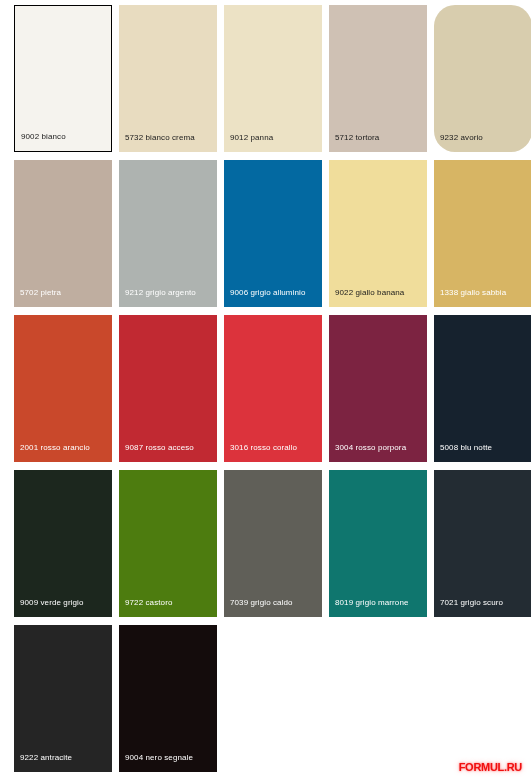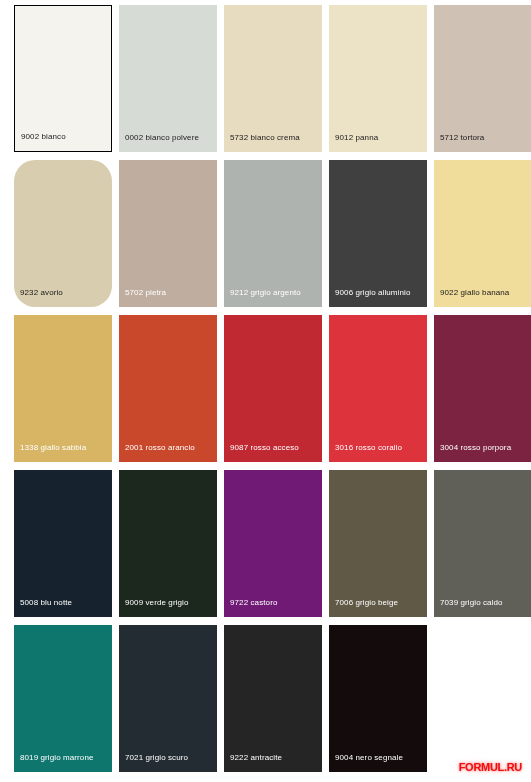--- a/index.html
+++ b/index.html
@@ -71,42 +71,39 @@
   }
 </style>
 </head>
 <body>
 
 <div id="palette-root">
   <div class="swatch-grid">
       <div class="swatch bordered" style="background: rgb(245, 243, 238);">
         <span class="swatch-label dark-text">9002 bianco</span>
       </div>
-      <div class="swatch" style="background: rgb(214, 219, 214);">
-        <span class="swatch-label dark-text">0002 bianco polvere</span>
-      </div>
       <div class="swatch" style="background: rgb(232, 220, 192);">
         <span class="swatch-label dark-text">5732 bianco crema</span>
       </div>
       <div class="swatch" style="background: rgb(236, 226, 197);">
         <span class="swatch-label dark-text">9012 panna</span>
       </div>
       <div class="swatch" style="background: rgb(207, 193, 180);">
         <span class="swatch-label dark-text">5712 tortora</span>
       </div>
       <div class="swatch" style="background: rgb(216, 205, 174); border-radius: 21px;">
         <span class="swatch-label dark-text">9232 avorio</span>
       </div>
       <div class="swatch" style="background: rgb(191, 174, 160);">
         <span class="swatch-label light-text">5702 pietra</span>
       </div>
       <div class="swatch" style="background: rgb(174, 179, 176);">
         <span class="swatch-label light-text">9212 grigio argento</span>
       </div>
-      <div class="swatch" style="background: #404040;">
+      <div class="swatch" style="background: #0369a1;">
         <span class="swatch-label light-text">9006 grigio alluminio</span>
       </div>
       <div class="swatch" style="background: rgb(240, 221, 155);">
         <span class="swatch-label dark-text">9022 giallo banana</span>
       </div>
       <div class="swatch" style="background: rgb(215, 181, 100);">
         <span class="swatch-label light-text">1338 giallo sabbia</span>
       </div>
       <div class="swatch" style="background: rgb(201, 72, 43);">
         <span class="swatch-label light-text">2001 rosso arancio</span>
@@ -119,25 +116,22 @@
       </div>
       <div class="swatch" style="background: rgb(124, 35, 65);">
         <span class="swatch-label light-text">3004 rosso porpora</span>
       </div>
       <div class="swatch" style="background: rgb(22, 34, 46);">
         <span class="swatch-label light-text">5008 blu notte</span>
       </div>
       <div class="swatch" style="background: rgb(28, 39, 30);">
         <span class="swatch-label light-text">9009 verde grigio</span>
       </div>
-      <div class="swatch" style="background: #701a75; padding-left: 43px;">
+      <div class="swatch" style="background: #4d7c0f; padding-left: 43px;">
         <span class="swatch-label light-text">9722 castoro</span>
-      </div>
-      <div class="swatch" style="background: rgb(95, 89, 70);">
-        <span class="swatch-label light-text">7006 grigio beige</span>
       </div>
       <div class="swatch" style="background: rgb(96, 95, 88);">
         <span class="swatch-label light-text">7039 grigio caldo</span>
       </div>
       <div class="swatch" style="background: #0f766e;">
         <span class="swatch-label light-text">8019 grigio marrone</span>
       </div>
       <div class="swatch" style="background: rgb(35, 44, 51); text-align: right;">
         <span class="swatch-label light-text">7021 grigio scuro</span>
       </div>

